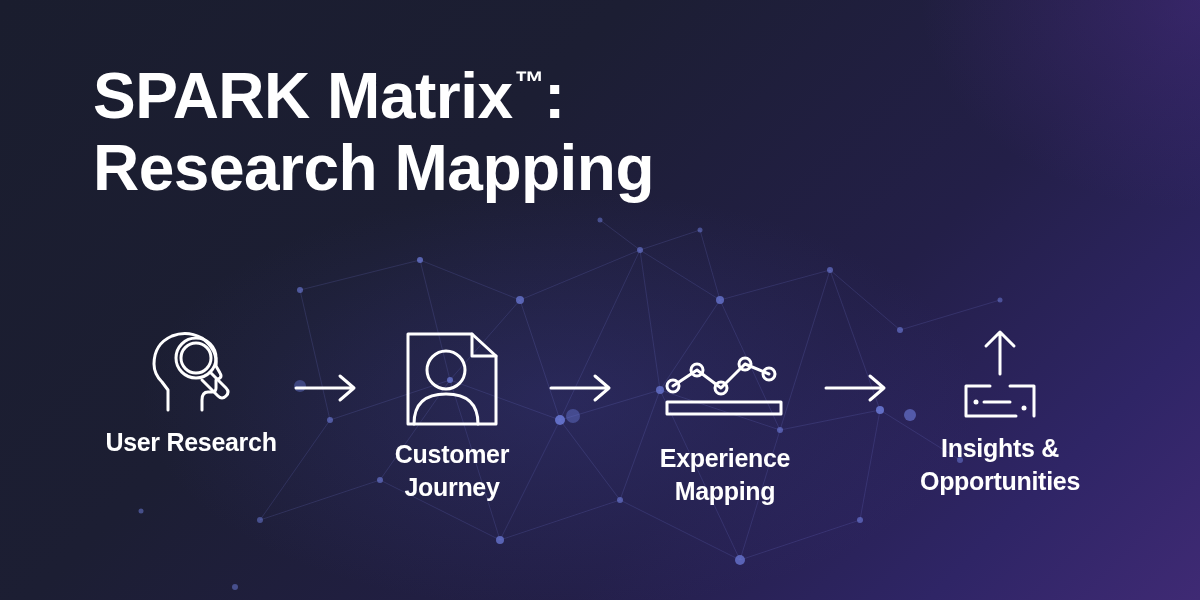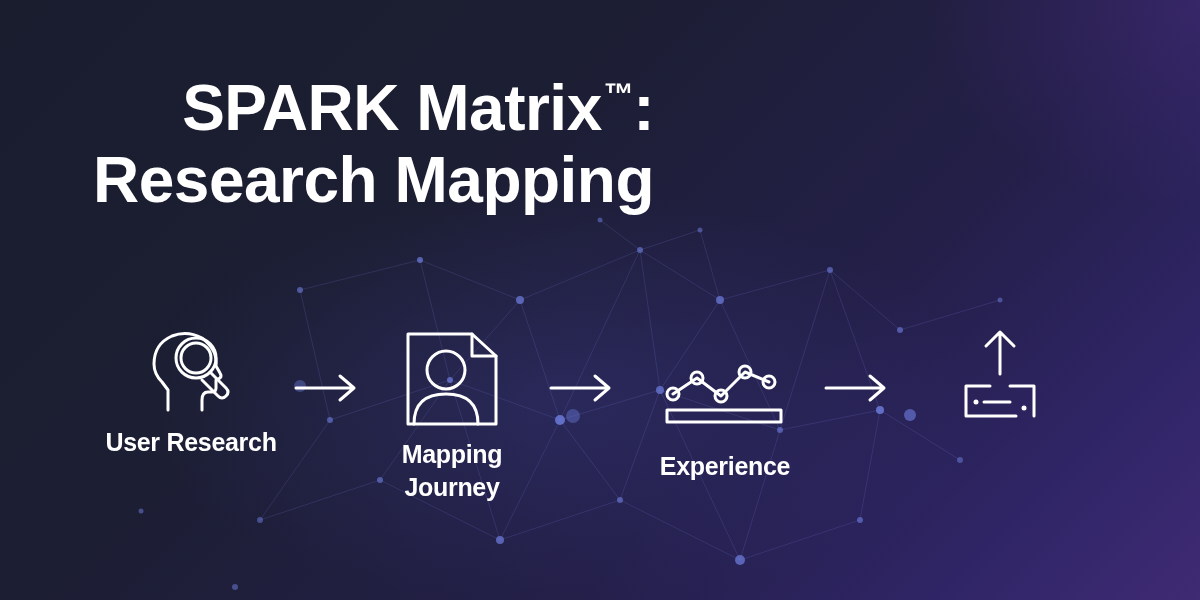--- a/index.html
+++ b/index.html
@@ -10,22 +10,22 @@
       color: #ffffff;
     }
     .bg-glow {
       position: absolute; inset: 0;
       background:
         radial-gradient(ellipse 600px 300px at 560px 400px, rgba(70,70,170,0.25), transparent 70%),
         radial-gradient(ellipse 400px 300px at 1200px 0px, rgba(90,50,160,0.35), transparent 70%);
     }
     .network { position: absolute; inset: 0; }
     .title {
-      position: absolute; left: 93px; top: 58px;
-      font-size: 64px; font-weight: bold; line-height: 72px; letter-spacing: -0.5px; text-align: right;
+      position: absolute; left: 93px; top: 46px;
+      font-size: 64px; font-weight: bold; line-height: 72px; letter-spacing: -0.5px;
     }
     .title .tm { font-size: 30px; vertical-align: 26px; margin-left: 2px; }
     .step { position: absolute; text-align: center; }
     .step .label {
       font-size: 25px; font-weight: bold; line-height: 33px; letter-spacing: -0.3px;
       white-space: nowrap;
     }
     .arrow { position: absolute; }
     svg .stk { fill: none; stroke: #ffffff; stroke-width: 3; stroke-linecap: round; stroke-linejoin: round; }
   </style>
@@ -103,50 +103,55 @@
 </svg>
 
 <div class="step" style="left:362px; top:330px; width:180px;">
   <svg width="96" height="98" viewBox="0 0 96 98" style="display:block; margin:0 auto 10px;">
     <path class="stk" d="M4 4 L68 4 L92 26 L92 94 L4 94 Z"></path>
     <path class="stk" d="M68 4 L68 26 L92 26"></path>
     <circle class="stk" cx="42" cy="40" r="19"></circle>
     <path class="stk" d="M10 94 Q10 64 42 64 Q74 64 74 94"></path>
   </svg>
   <div class="label">
-    <div>Mapping</div>
+    <div>Customer</div>
     <div>Journey</div>
   </div>
 </div>
 
 <svg class="arrow" width="64" height="30" viewBox="0 0 64 30" style="left:549px; top:373px;">
   <path class="stk" d="M2 15 L60 15 M46 3 L60 15 L46 27"></path>
 </svg>
 
-<div class="step" style="left:630px; top:360px; width:190px;">
+<div class="step" style="left:630px; top:352px; width:190px;">
   <svg width="124" height="70" viewBox="0 0 124 70" style="display:block; margin:0 auto 20px;">
     <path class="stk" d="M10 34 L34 18 L58 36 L82 12 L106 22"></path>
     <circle class="stk" cx="10" cy="34" r="6" fill="#1f1f3f"></circle>
     <circle class="stk" cx="34" cy="18" r="6" fill="#1f1f3f"></circle>
     <circle class="stk" cx="58" cy="36" r="6" fill="#1f1f3f"></circle>
     <circle class="stk" cx="82" cy="12" r="6" fill="#1f1f3f"></circle>
     <circle class="stk" cx="106" cy="22" r="6" fill="#1f1f3f"></circle>
     <rect class="stk" x="4" y="50" width="114" height="12"></rect>
   </svg>
   <div class="label">
     <div>Experience</div>
+    <div>Mapping</div>
   </div>
 </div>
 
 <svg class="arrow" width="64" height="30" viewBox="0 0 64 30" style="left:824px; top:373px;">
   <path class="stk" d="M2 15 L60 15 M46 3 L60 15 L46 27"></path>
 </svg>
 
 <div class="step" style="left:900px; top:326px; width:200px;">
   <svg width="96" height="96" viewBox="0 0 96 96" style="display:block; margin:0 auto 10px;">
     <path class="stk" d="M48 48 L48 6 M34 20 L48 6 L62 20"></path>
     <path class="stk" d="M38 60 L14 60 L14 90 L64 90"></path>
     <path class="stk" d="M58 60 L82 60 L82 90"></path>
     <path class="stk" d="M32 76 L58 76"></path>
     <circle cx="24" cy="76" r="2.5" fill="#ffffff"></circle>
     <circle cx="72" cy="82" r="2.5" fill="#ffffff"></circle>
   </svg>
+  <div class="label">
+    <div>Insights &amp;</div>
+    <div>Opportunities</div>
+  </div>
 </div>
 
 </body></html>

